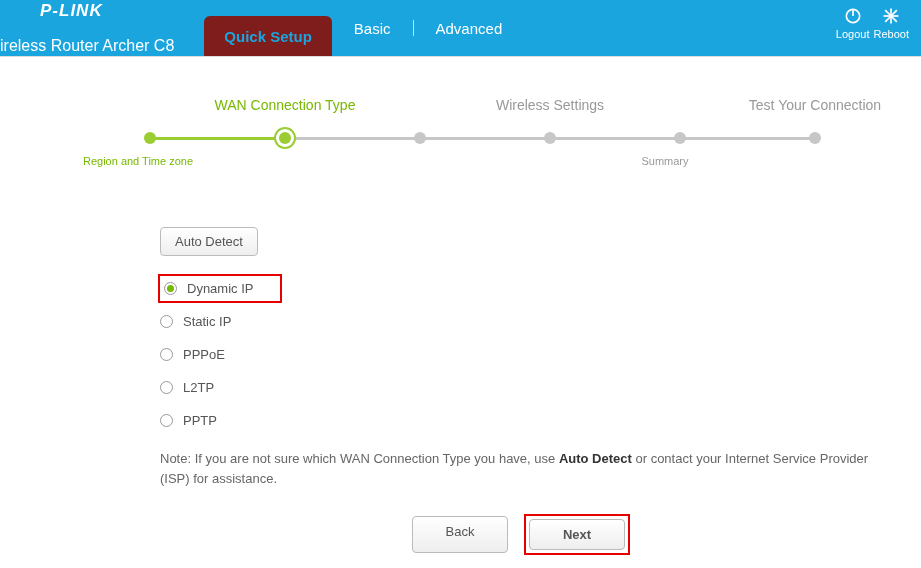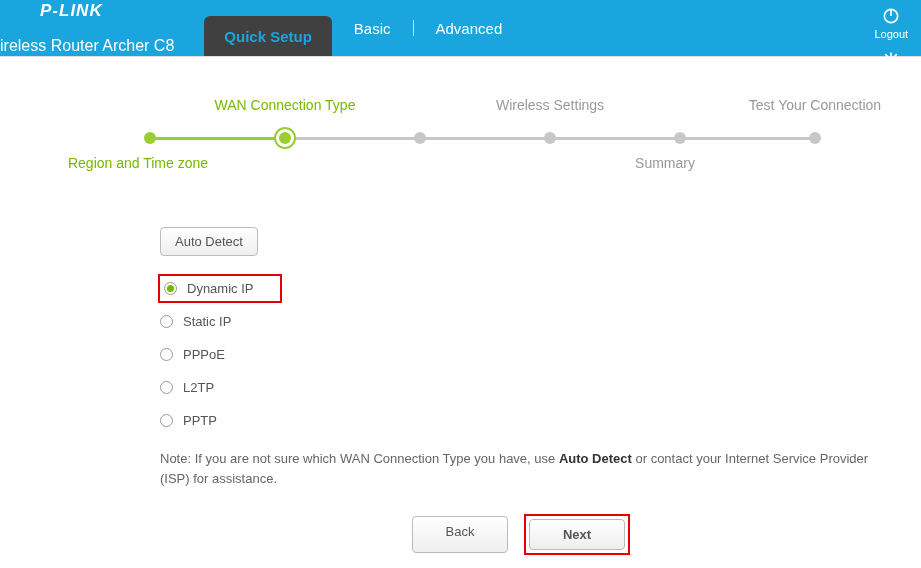--- a/index.html
+++ b/index.html
@@ -19,47 +19,47 @@
   .tab {
     color: #fff;
     font-size: 15px;
     padding: 0 22px;
     height: 56px;
     display: flex;
     align-items: center;
     cursor: pointer;
   }
   .tab.active {
-    background: #404040;
+    background: #7f1d1d;
     color: #1aa5df;
     font-weight: bold;
     border-radius: 6px 6px 0 0;
     height: 40px;
     margin-top: 16px;
     align-items: center;
     padding: 0 20px;
   }
   .tab-divider { width: 1px; height: 16px; background: #fff; opacity: .7; align-self: center; }
-  .header-actions { position: absolute; right: 12px; top: 6px; display: flex; gap: 10px; flex-direction: column; }
+  .header-actions { position: absolute; right: 12px; top: 6px; display: flex; gap: 4px; }
   .action { color: #fff; text-align: center; font-size: 11px; cursor: pointer; }
   .action svg { display: block; margin: 0 auto 2px; }
   .hr { height: 1px; background: #ddd; }
 
   .content { padding: 40px 20px 30px; position: relative; width: 921px; }
 
   .stepper { position: relative; margin: 0 0 40px; height: 90px; }
   .step-labels-top { position: relative; height: 24px; font-size: 14px; }
   .step-labels-top span, .step-labels-bottom span { position: absolute; transform: translateX(-50%); white-space: nowrap; }
   .step-track { position: relative; height: 14px; margin: 10px 0; }
   .line { position: absolute; height: 3px; top: 5.5px; background: #c7c7c7; }
   .line.done { background: #9acd32; }
   .dot { position: absolute; width: 12px; height: 12px; border-radius: 50%; background: #c7c7c7; top: 1px; transform: translateX(-50%); }
   .dot.done { background: #9acd32; }
   .dot.current { background: #9acd32; box-shadow: 0 0 0 3px #fff, 0 0 0 5px #9acd32; }
-  .step-labels-bottom { position: relative; height: 24px; font-size: 14px; margin-top: 10px; }
+  .step-labels-bottom { position: relative; height: 24px; font-size: 11px; margin-top: 10px; }
   .lbl-done { color: #77b900; }
   .lbl-todo { color: #999; }
 
   .form-area { margin-left: 140px; width: 720px; }
   .btn {
     display: inline-block;
     padding: 6px 14px;
     border: 1px solid #bbb;
     background: linear-gradient(#fff,#eee);
     border-radius: 4px;

